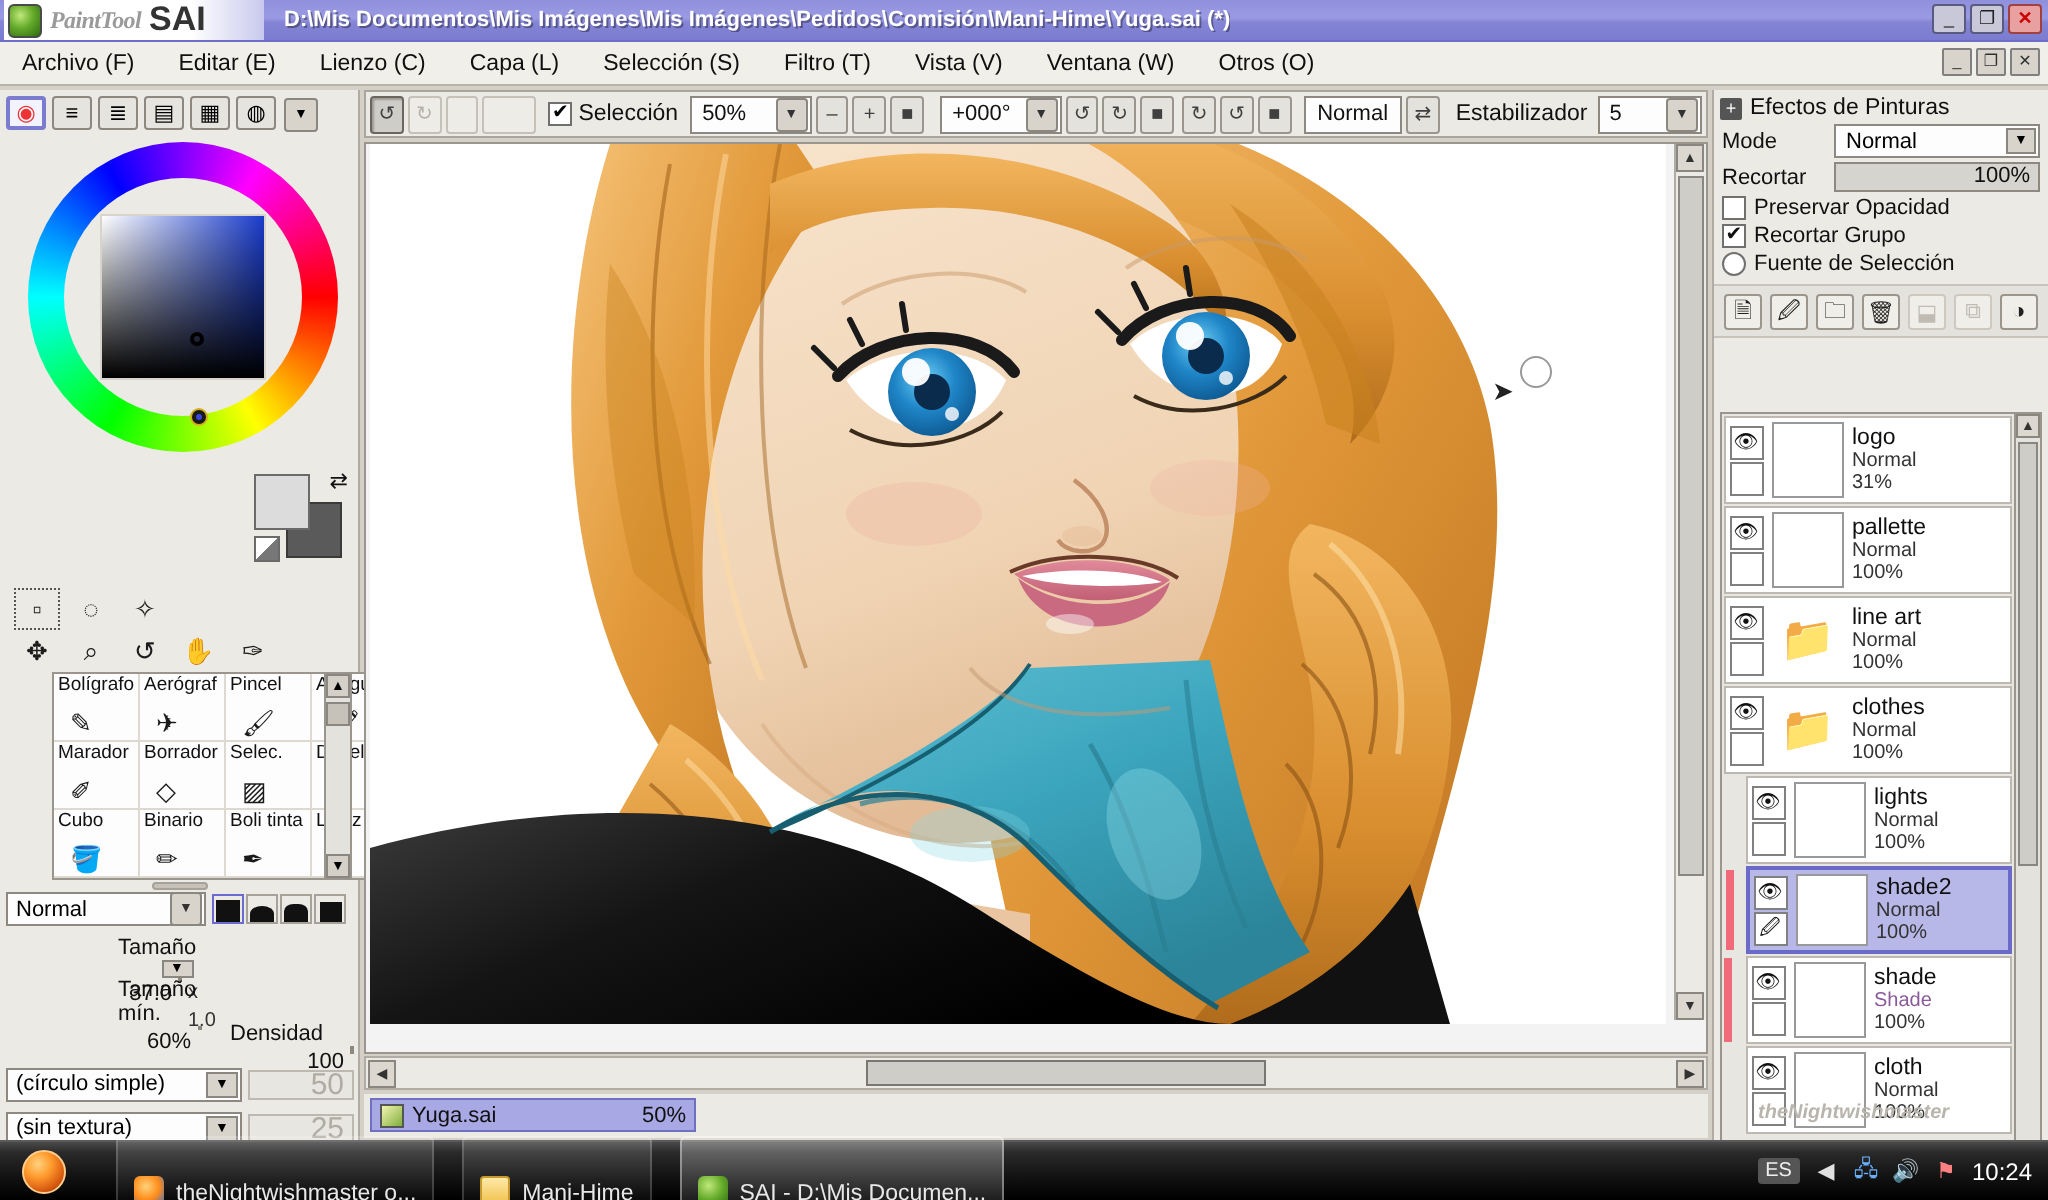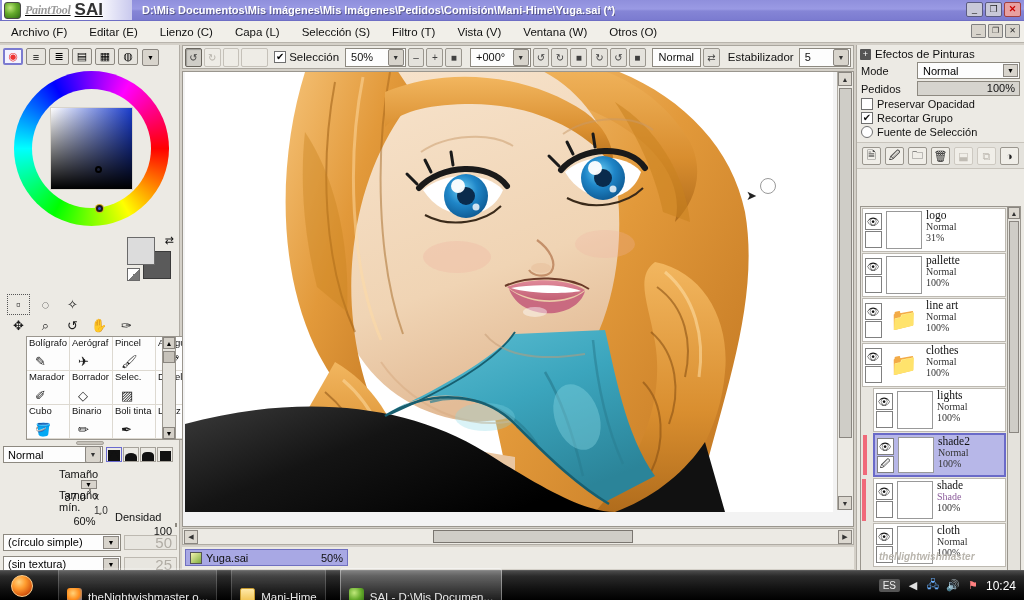--- a/index.html
+++ b/index.html
@@ -18,21 +18,20 @@
     position: absolute; left: 0; top: 0; width: 1024px; height: 21px;
     background: linear-gradient(to bottom, #8f8fdc 0%, #9a9ae4 45%, #8585d6 55%, #7b7bd0 100%);
     border-bottom: 1px solid #6e6ec4;
     display: flex; align-items: center;
   }
   .sai-logo {
     width: 130px; height: 20px; margin-left: 2px;
     background: linear-gradient(to right, #ffffff 0%, #ffffff 72%, #c9c9ee 100%);
     display: flex; align-items: center; position: relative;
     border-right: 0;
-    text-decoration: underline;
   }
   .sai-logo .globe {
     width: 17px; height: 17px; margin-left: 2px; border-radius: 3px;
     background: radial-gradient(circle at 35% 32%, #bfe87a 0%, #65ab2b 45%, #2e6a12 100%);
     border: 1px solid #4a4a4a;
   }
   .sai-logo .ptname {
     font-family: "Liberation Serif", serif;
     font-style: italic; font-weight: bold; font-size: 12px;
     color: #9a9a9a; margin-left: 4px; letter-spacing: -0.3px;
@@ -257,21 +256,21 @@
   .layer.sel { background: #b7b7e8; border: 2px solid #6a6ac8; }
   .layer .clipbar { position: absolute; left: -12px; top: 0; bottom: 0; width: 4px; background: #f06a7a; }
   .layer .eyecol { width: 20px; display: flex; flex-direction: column; align-items: center; justify-content: center; gap: 1px; }
   .layer .eyebox, .layer .lockbox {
     width: 17px; height: 17px; background: #fff; border: 1px solid #808080;
     display: flex; align-items: center; justify-content: center; font-size: 10px; color: #111;
   }
   .layer.sel .eyebox, .layer.sel .lockbox { background: #fff; }
   .layer .thumb { width: 36px; margin: 2px 3px; background: #fff; border: 1px solid #999; }
   .layer .folder { width: 36px; margin: 2px 3px; display: flex; align-items: center; justify-content: center; font-size: 22px; color: #8a8a8a; }
-  .layer .meta { flex: 1; display: flex; flex-direction: column; padding-left: 1px; overflow: hidden; font-family: Liberation Serif, serif; }
+  .layer .meta { flex: 1; display: flex; flex-direction: column; justify-content: center; padding-left: 1px; overflow: hidden; }
   .layer .lname { font-size: 11.5px; color: #101010; line-height: 12px; white-space: nowrap; }
   .layer .lmode { font-size: 10px; color: #333; line-height: 11px; }
   .layer .lmode.shade { color: #8a5a9a; }
   .layer .lop { font-size: 10px; color: #333; line-height: 11px; }
   .ll-scroll { position: absolute; right: 3px; top: 161px; width: 14px; height: 382px; background: #e4e2dc; border: 1px solid #9a968e; }
   .ll-thumb { position: absolute; left: 1px; top: 14px; width: 10px; height: 212px; background: #cfcdc7; border: 1px solid #8a8680; }
 
   .watermark { position: absolute; left: 22px; bottom: 8px; font-size: 10px; color: #b9b5ad; font-style: italic; font-weight: bold; }
 
   
@@ -708,21 +707,21 @@
 
     <div class="rp-row">
       <span class="rp-lbl">Mode</span>
       <div class="rp-sel">
         <span>Normal</span>
         <span class="sdrop">▼</span>
       </div>
     </div>
 
     <div class="rp-row">
-      <span class="rp-lbl">Pedidos</span>
+      <span class="rp-lbl">Recortar</span>
       <div class="rp-bar">
         <span class="v">100%</span>
       </div>
     </div>
 
     <div class="rp-check">
       <span class="bx"></span>
       <span>Preservar Opacidad</span>
     </div>
     <div class="rp-check">

